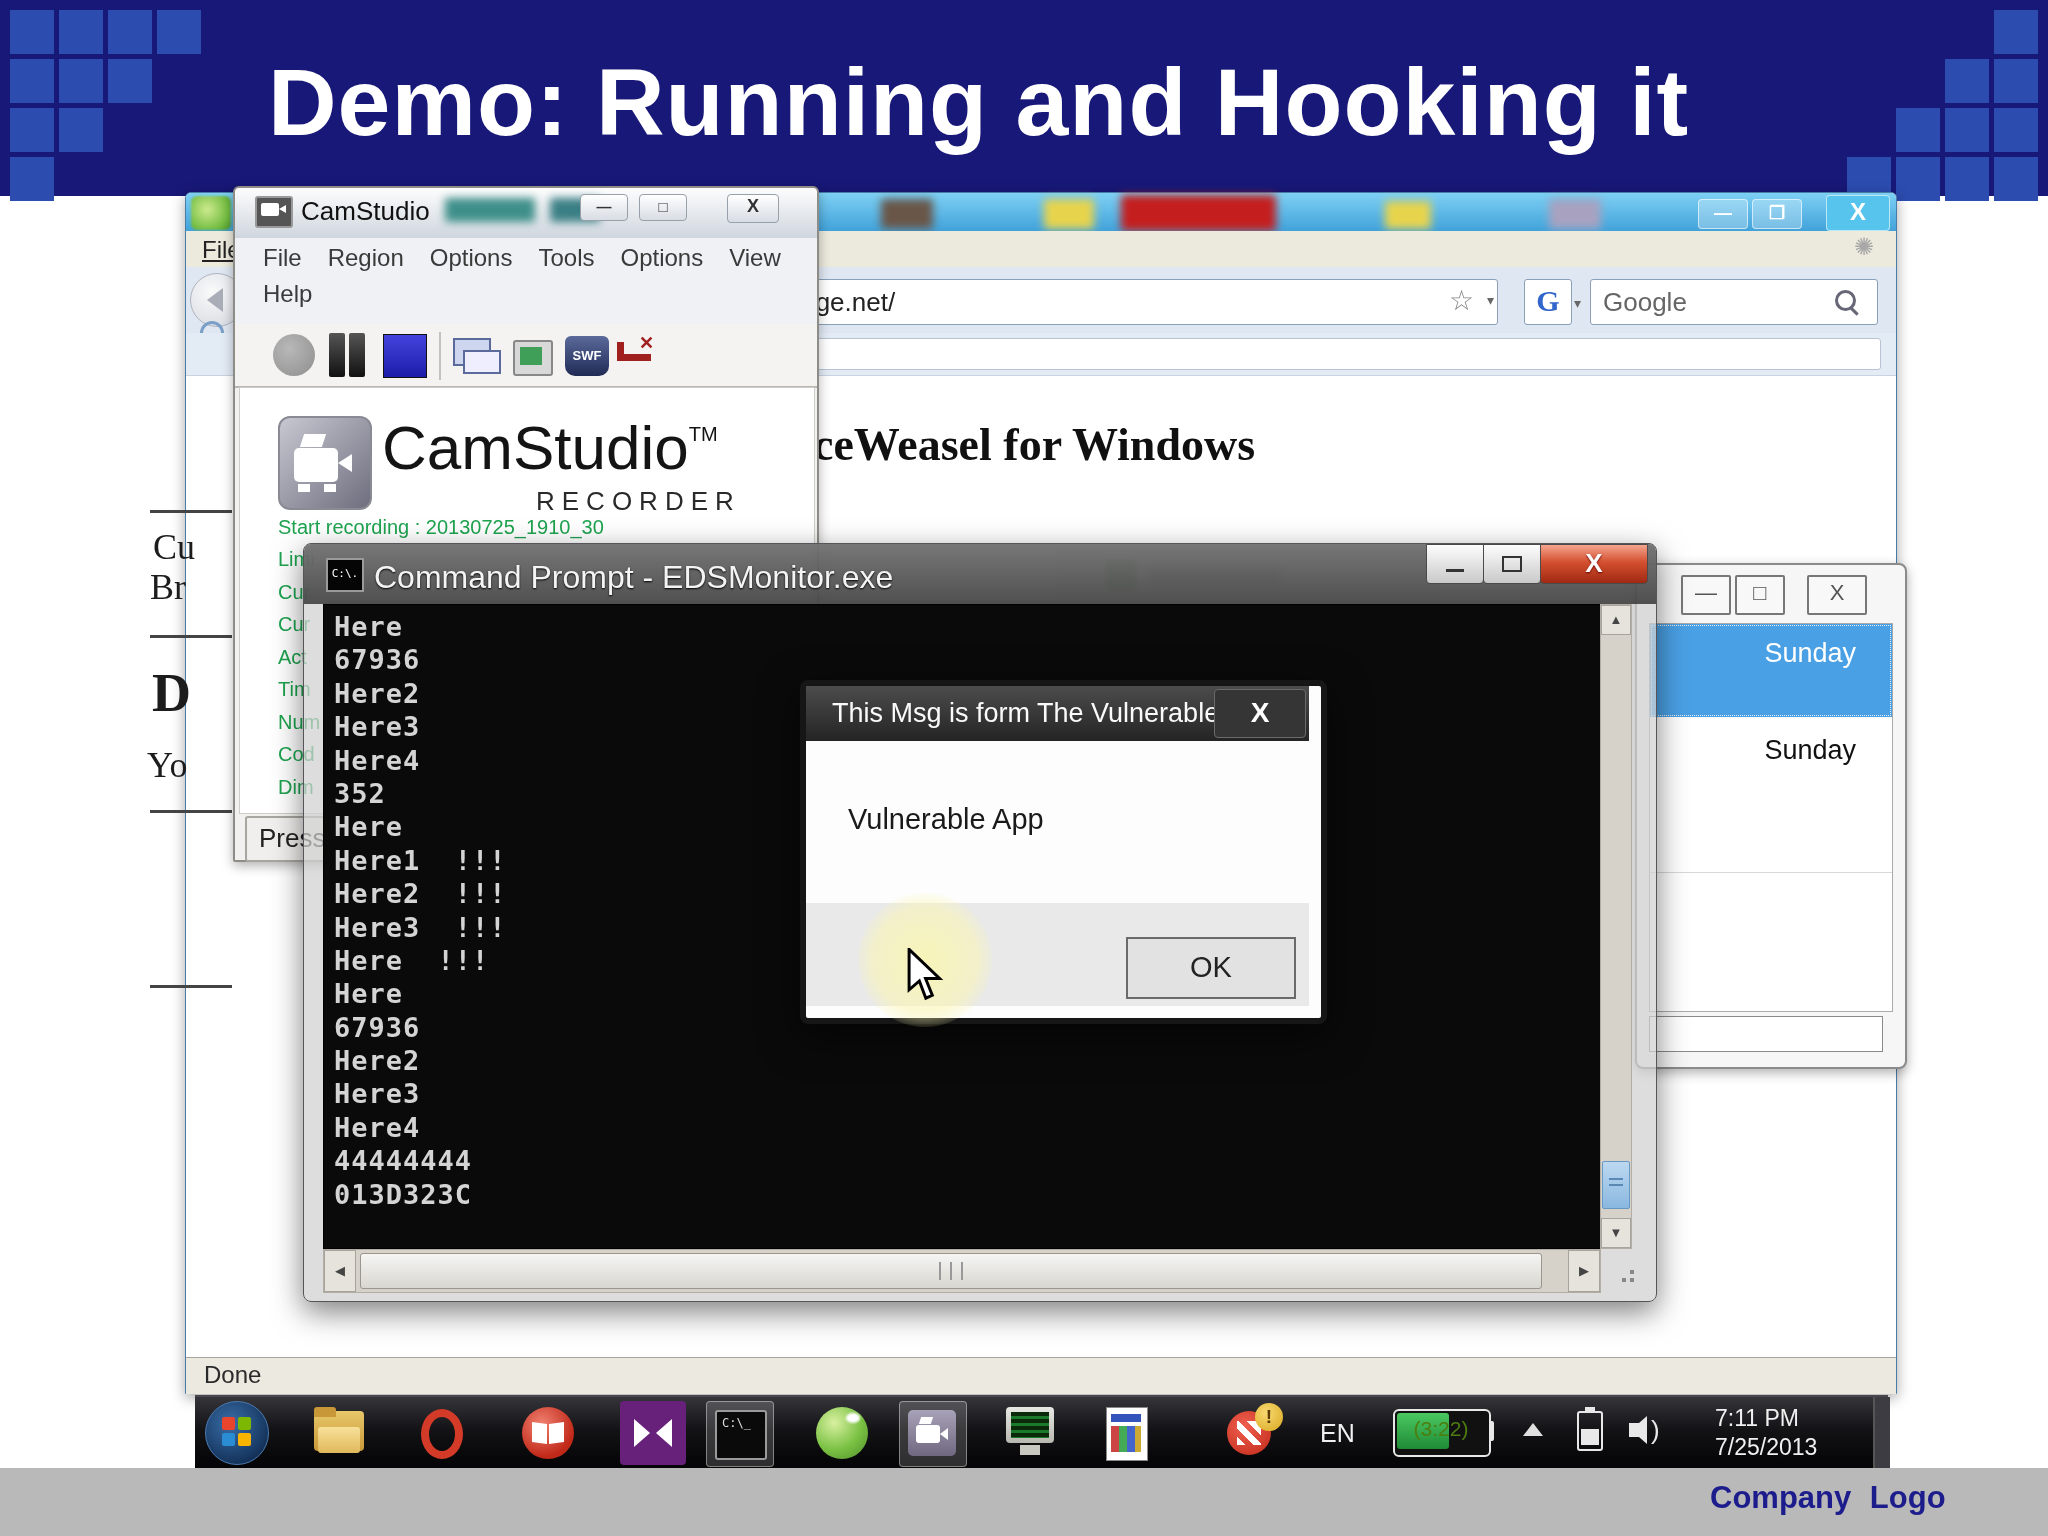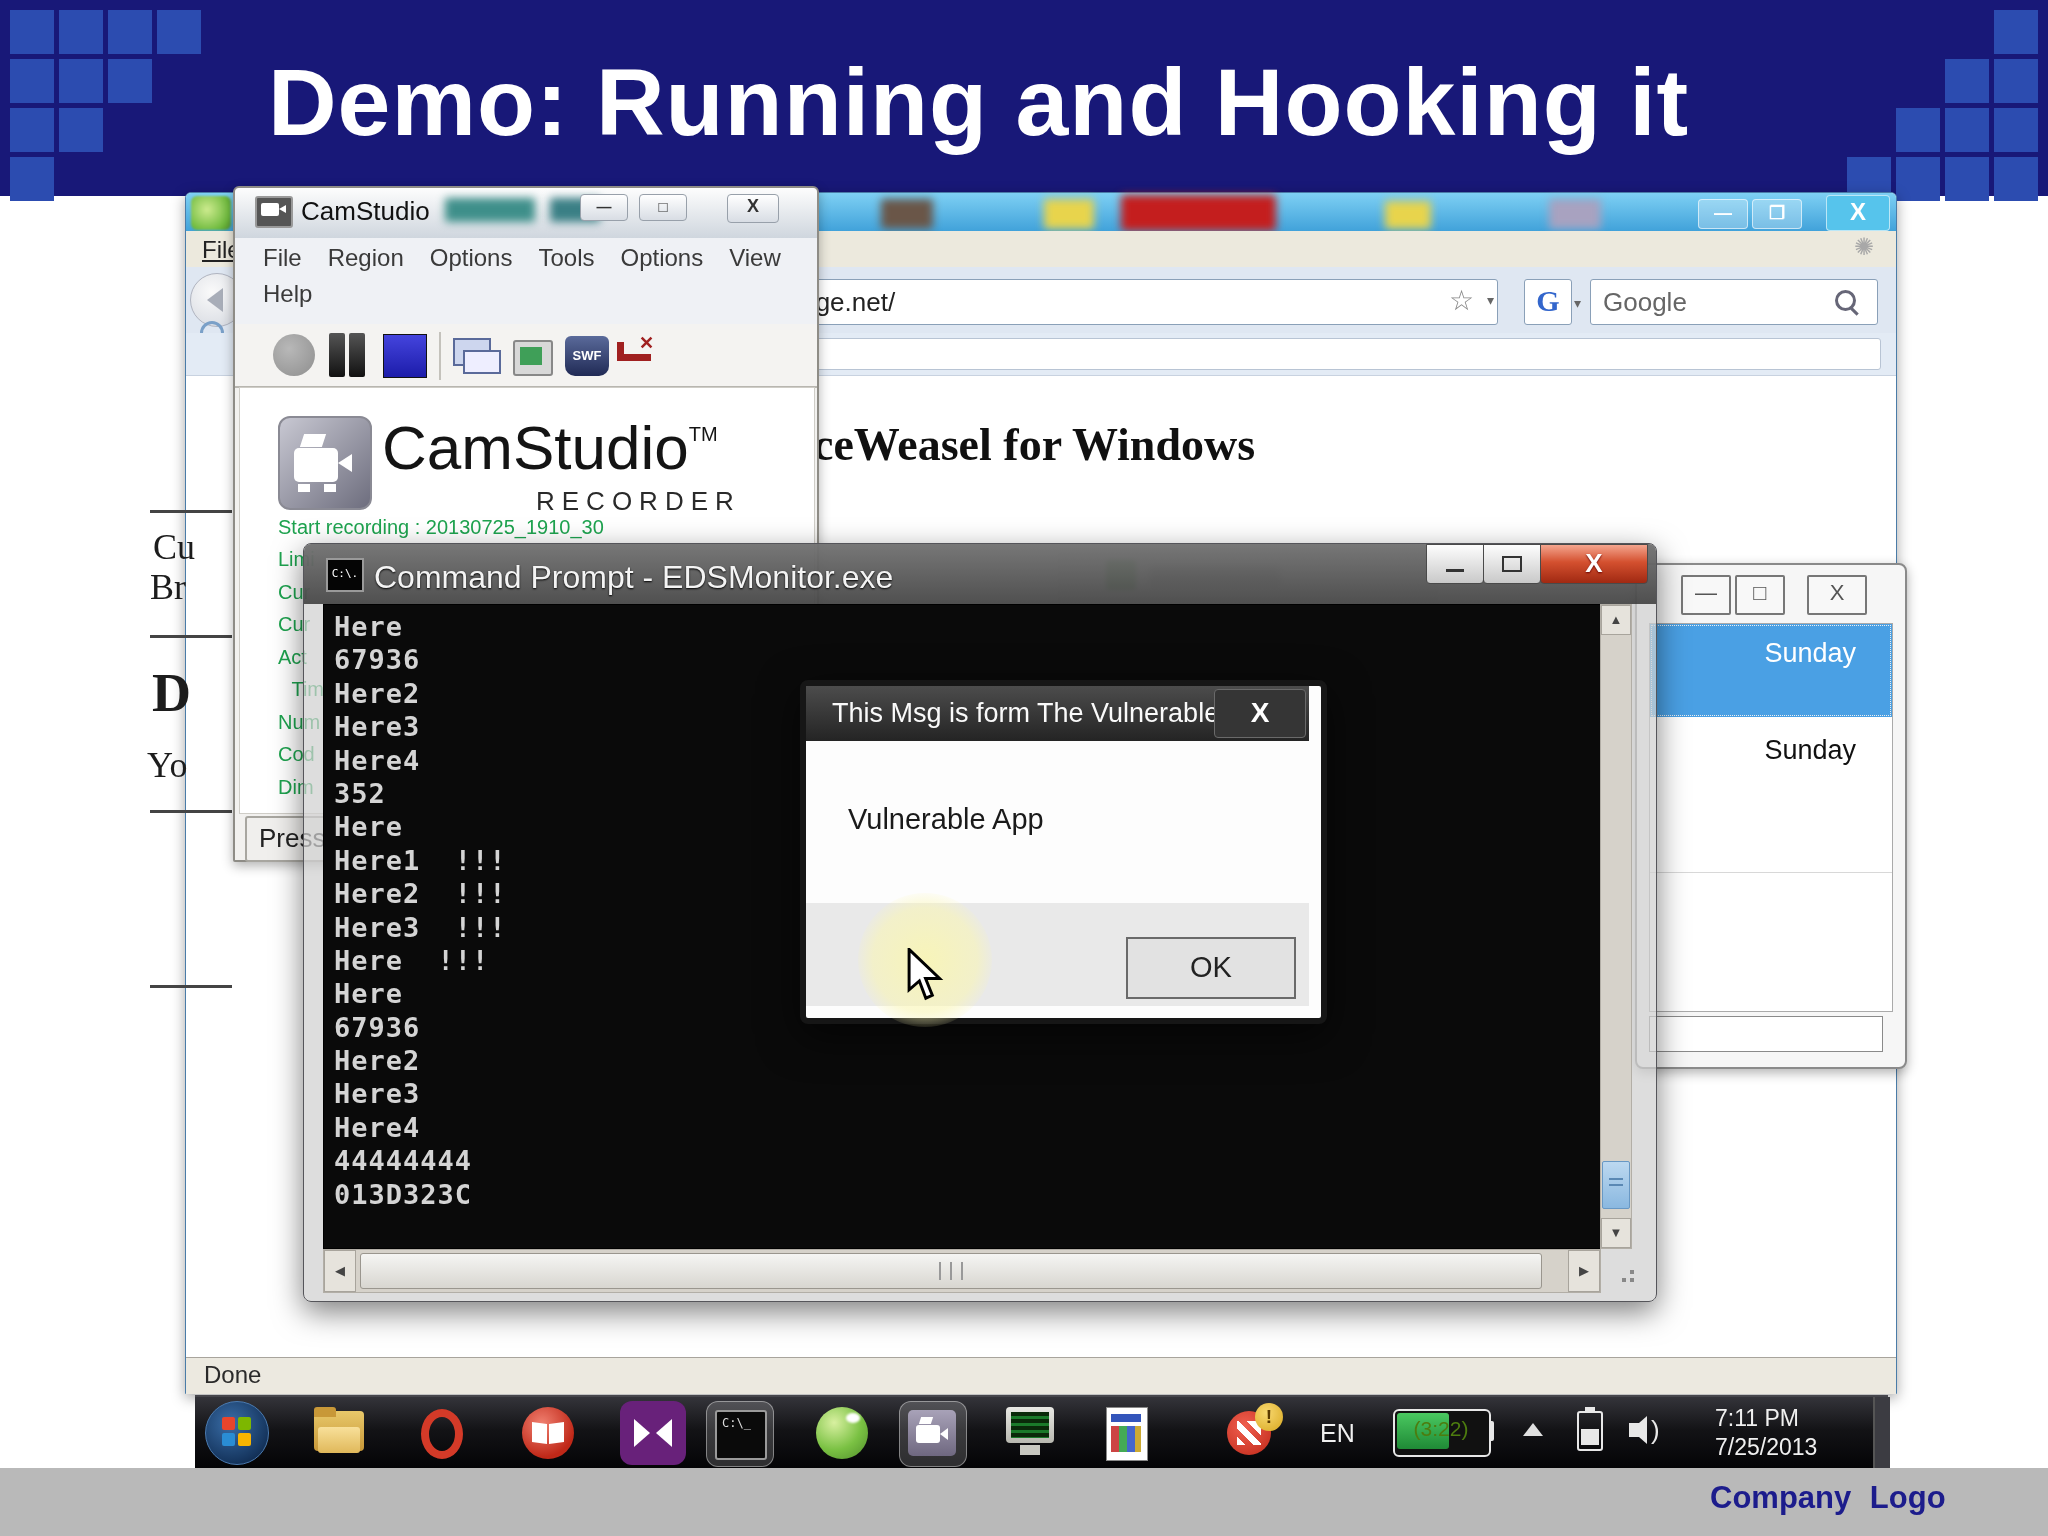--- a/index.html
+++ b/index.html
@@ -62,21 +62,21 @@
   .sb-track{background:#d6d2ca;border:1px solid #b2aea6;}
   .sb-btn{background:#e6e3dc;border:1px solid #a8a49c;color:#444;text-align:center;}
   
   .dlg{left:800px;top:680px;width:515px;height:332px;z-index:6;background:#fdfdfd;
        border:6px solid #161616;border-radius:8px;box-shadow:0 12px 40px rgba(0,0,0,.6);}
   .dlg-title{left:0;top:0;width:503px;height:55px;background:linear-gradient(#4c4c4c,#242424);}
   .dlg-foot{left:0;top:217px;width:503px;height:103px;background:#e9e9e9;}
   
   .tbar{left:195px;top:1395px;width:1693px;height:73px;z-index:5;
         background:linear-gradient(#34343a,#131316 45%,#030305);border-top:2px solid #46464c;}
-  .tico{top:4px;width:66px;height:64px;border-radius:12px;}
+  .tico{top:4px;width:66px;height:64px;border-radius:4px;}
   .pressed{background:rgba(255,255,255,.17);border:1px solid rgba(255,255,255,.4);}
   .traytxt{color:#f0f0f0;font-size:23px;}
   
   .strip{left:0;top:1468px;width:2048px;height:68px;background:#b9b9b9;z-index:5;}
   .footer{color:#1c1c8c;font-weight:bold;font-size:31px;word-spacing:10px;}
 </style>
 </head>
 <body>
 
 <div id="screen">
@@ -221,21 +221,21 @@
       <div class="abs" style="left:142px;top:24px;font-size:62px;color:#141414;">
         <span>CamStudio</span><span style="font-size:20px;vertical-align:28px;">TM</span>
       </div>
       <div class="abs" style="left:296px;top:98px;font-size:26px;letter-spacing:7px;color:#2a2a2a;">RECORDER</div>
       <div class="abs green" style="left:38px;top:128px;">Start recording : 20130725_1910_30</div>
       <div class="abs clip" style="left:38px;top:160px;width:46px;height:262px;">
           <div class="green" style="height:32.5px;">Limi</div>
           <div class="green" style="height:32.5px;">Cur</div>
           <div class="green" style="height:32.5px;">Cur</div>
           <div class="green" style="height:32.5px;">Act</div>
-          <div class="green" style="height:32.5px;text-align:right;">Tim</div>
+          <div class="green" style="height:32.5px;">Tim</div>
           <div class="green" style="height:32.5px;">Num</div>
           <div class="green" style="height:32.5px;">Cod</div>
           <div class="green" style="height:32.5px;">Dim</div>
         </div>
     </div>
     <div class="abs" style="left:10px;top:628px;width:380px;height:42px;background:#f0efed;border:2px solid #a8a6a0;border-radius:3px;">
       <div class="abs" style="left:12px;top:5px;font-size:26px;color:#222;">Press</div>
     </div>
   </div>
 

